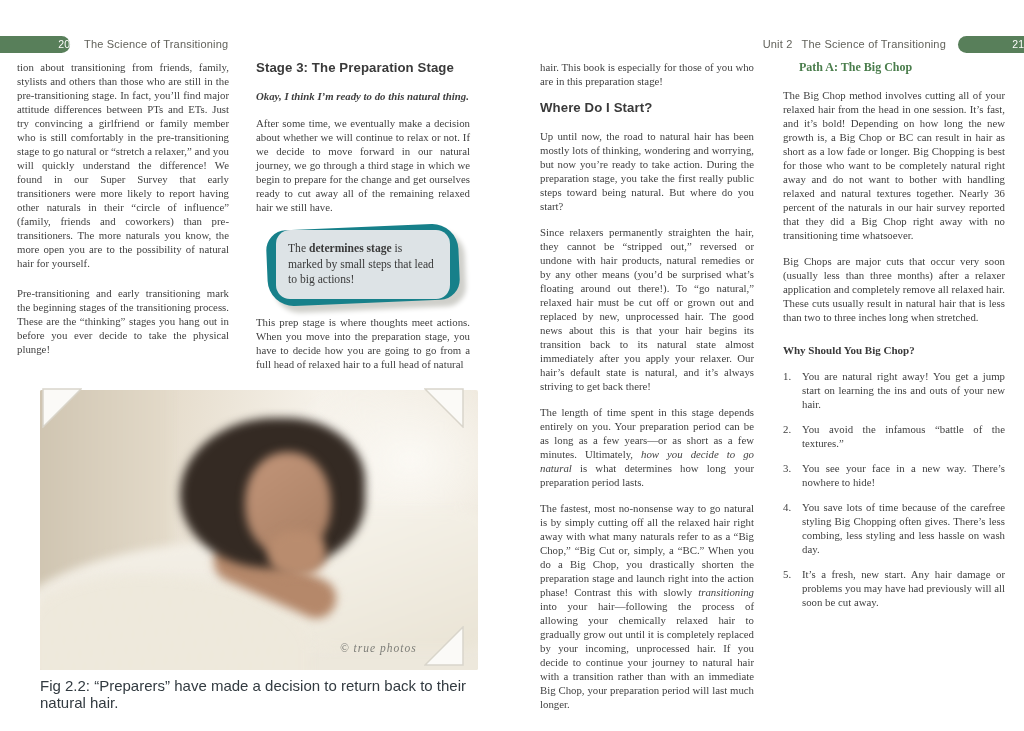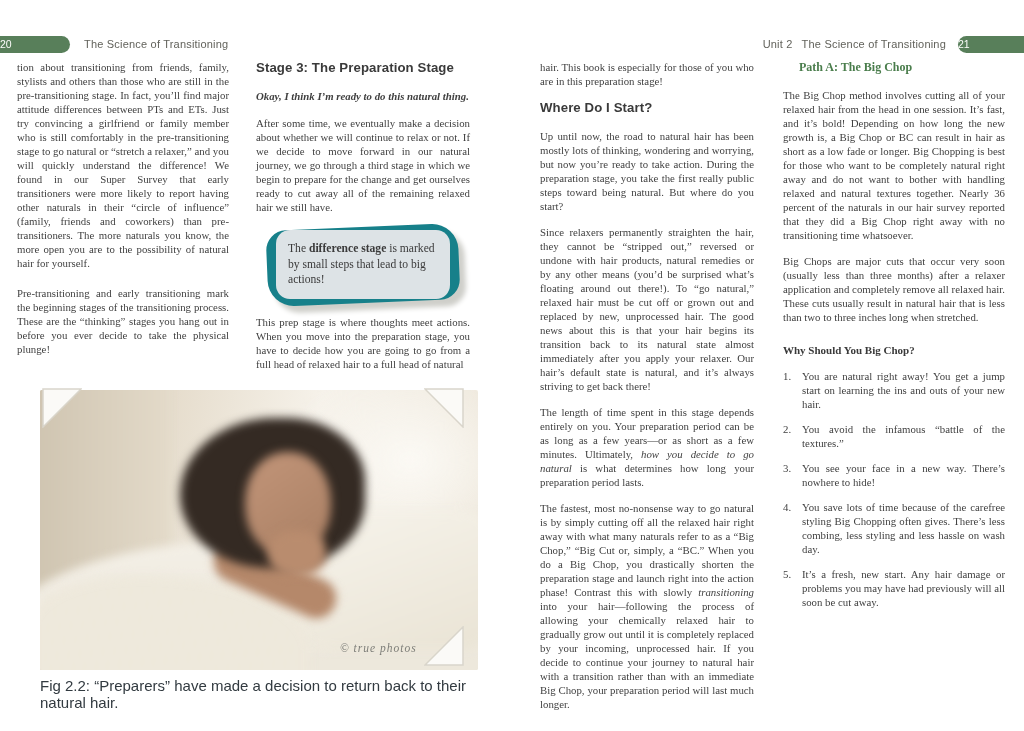--- a/index.html
+++ b/index.html
@@ -4,21 +4,21 @@
 <style>
   html,body { margin:0; padding:0; background:#ffffff; }
   .spread {
     position:relative; width:1024px; height:731px; background:#ffffff;
     overflow:hidden; font-family:"Liberation Serif", serif; color:#3f3f3f;
   }
   
   .pill {
     position:absolute; top:36px; height:17px; background:#587f5a; color:#fdfdfb;
     font-family:"Liberation Sans", sans-serif; font-size:10.5px; line-height:17px;
-    text-align:left;
+    text-align:right;
   }
   .pill-left  { left:0;  width:70px; border-radius:0 9px 9px 0; }
   .pill-right { right:0; width:66px; border-radius:9px 0 0 9px; }
   .running-head {
     position:absolute; top:38px; font-family:"Liberation Sans", sans-serif;
     font-size:11px; color:#62625b; letter-spacing:0.2px;
   }
   .rh-left { left:84px; }
   .rh-right { right:78px; display:flex; gap:9px; }
   
@@ -115,21 +115,21 @@
     <p class="body-p">tion about transitioning from friends, family, stylists and others than those who are still in the pre-transitioning stage. In fact, you’ll find major attitude differences between PTs and ETs. Just try convincing a girlfriend or family member who is still comfortably in the pre-transitioning stage to go natural or “stretch a relaxer,” and you will quickly understand the difference! We found in our Super Survey that early transitioners were more likely to report having other naturals in their “circle of influence” (family, friends and coworkers) than pre-transitioners. The more naturals you know, the more open you are to the possibility of natural hair for yourself.</p>
     <p class="body-p" style="margin-top:16px;">Pre-transitioning and early transitioning mark the beginning stages of the transitioning process. These are the “thinking” stages you hang out in before you ever decide to take the physical plunge!</p>
   </div>
 
   <div class="col col2">
     <h2 class="h-sans">Stage 3: The Preparation Stage</h2>
     <p class="body-p lead-italic">Okay, I think I’m ready to do this natural thing.</p>
     <p class="body-p">After some time, we eventually make a decision about whether we will continue to relax or not. If we decide to move forward in our natural journey, we go through a third stage in which we begin to prepare for the change and get ourselves ready to cut away all of the remaining relaxed hair we still have.</p>
     <div class="callout">
       <div class="callout-teal"></div>
-      <div class="callout-inner"><span>The </span><span class="b">difference stage</span><span> is marked by small steps that lead to big actions!</span></div>
+      <div class="callout-inner"><span>The </span><span class="b">determines stage</span><span> is marked by small steps that lead to big actions!</span></div>
     </div>
     <p class="body-p">This prep stage is where thoughts meet actions. When you move into the preparation stage, you have to decide how you are going to go from a full head of relaxed hair to a full head of natural</p>
   </div>
 
   <div class="figure">
     <div class="photo">
       <div class="soft wall-band"></div>
       <div class="soft window-glow"></div>
       <div class="soft couch"></div>
       <div class="soft pillow"></div>

